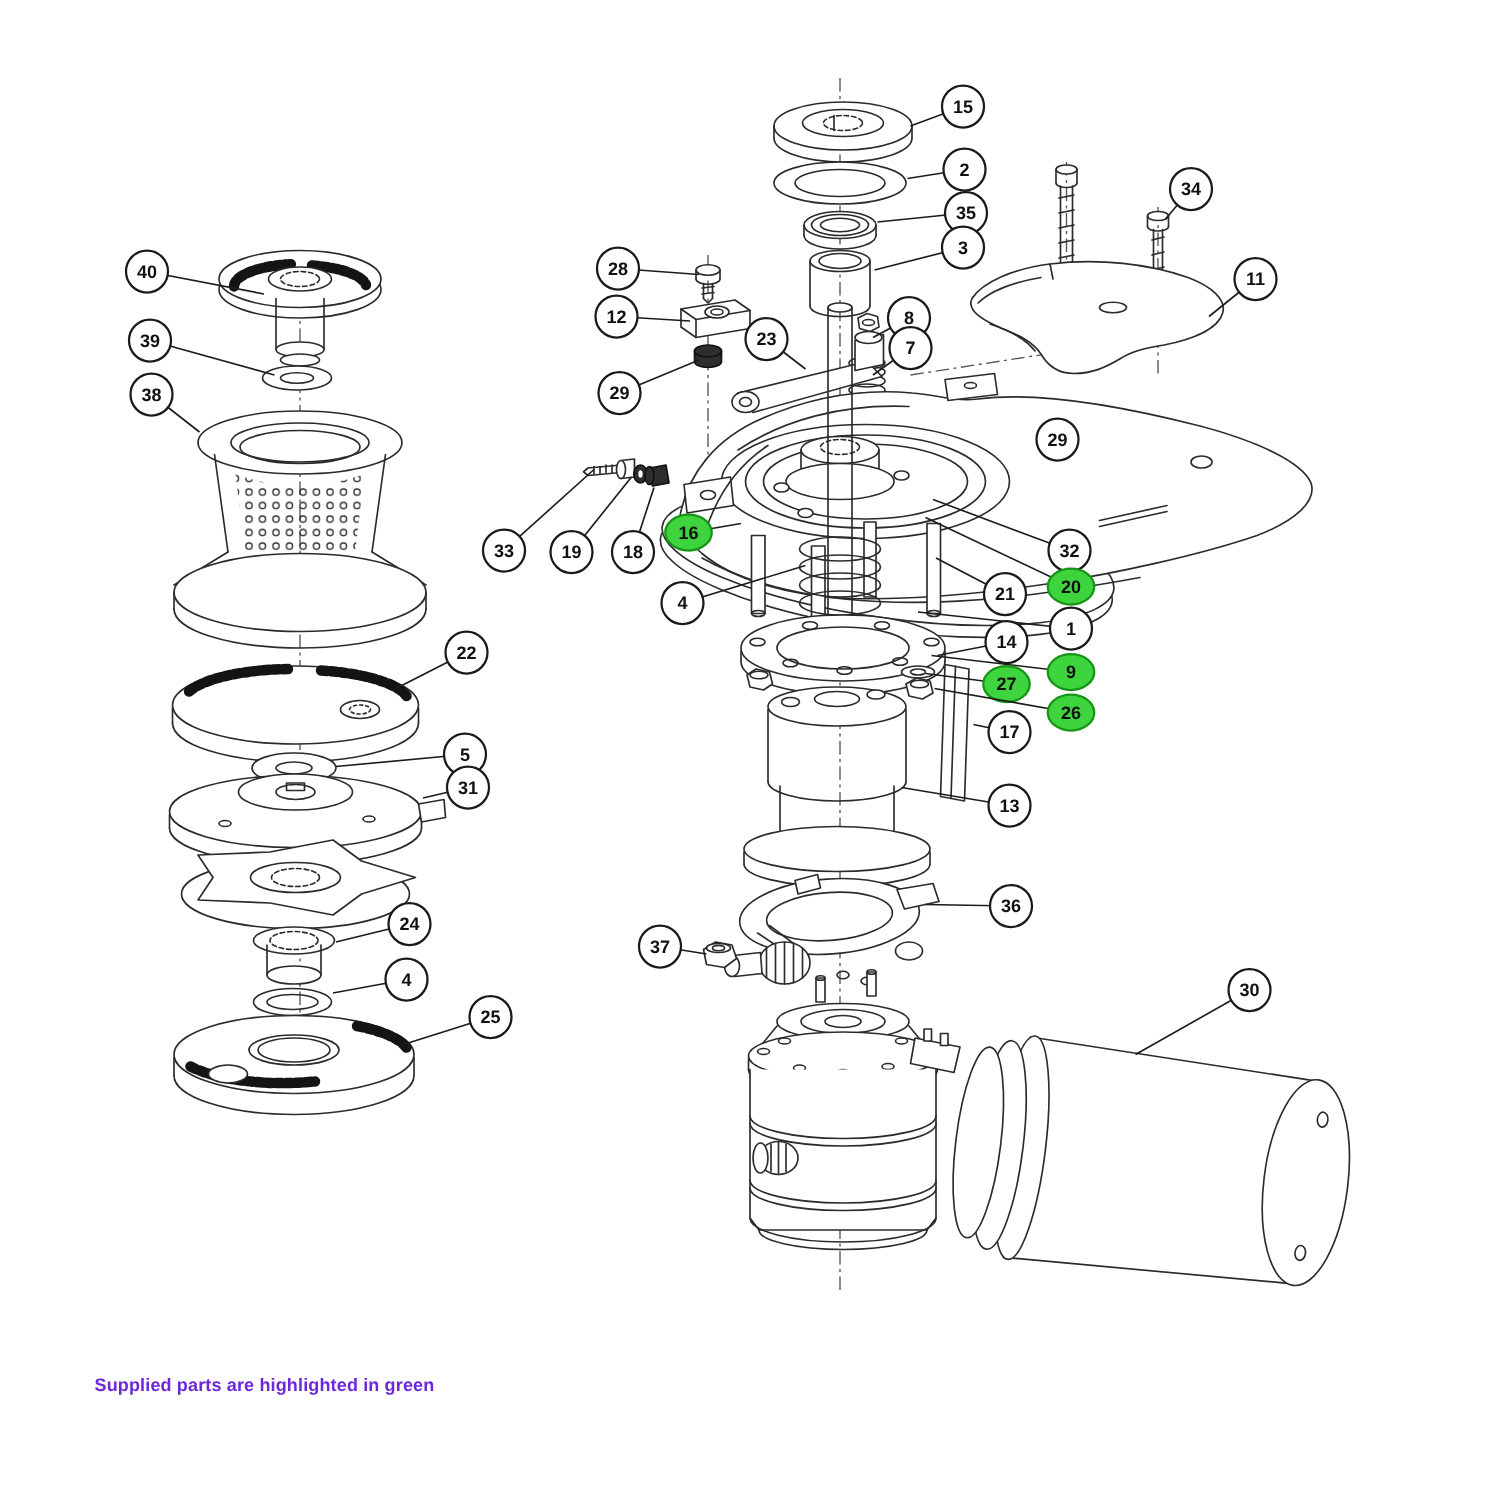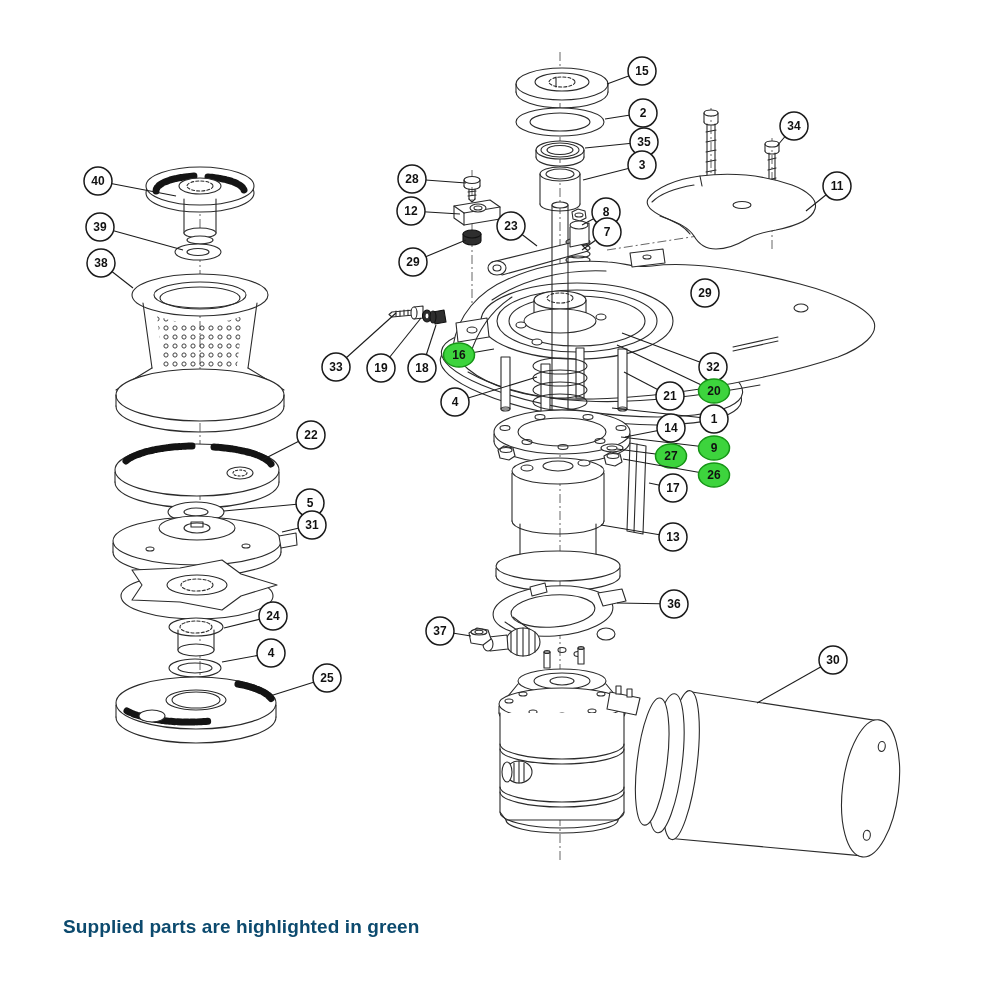--- a/index.html
+++ b/index.html
@@ -1,19 +1,19 @@
 <!DOCTYPE html>
 <html><head>
 <meta charset="utf-8">
 <style>
   html,body{margin:0;padding:0;background:#ffffff;}
   body{width:1000px;height:1000px;position:relative;font-family:"Liberation Sans","DejaVu Sans",sans-serif;}
   #stage{position:absolute;left:0;top:0;width:1000px;height:1000px;}
   svg{display:block}
-  .caption{position:absolute;left:63px;top:916px;font-size:19px;font-weight:bold;color:#0c4a6e;letter-spacing:.1px;}
+  .caption{position:absolute;left:63px;top:916px;font-size:12px;font-weight:bold;color:#6d28d9;letter-spacing:.1px;}
   .art{stroke:#2b2b2b;stroke-width:1.1;fill:none;stroke-linecap:round;stroke-linejoin:round;}
   .cl{stroke:#555;stroke-width:0.9;fill:none;stroke-dasharray:9 3 2 3;}
   .hatch{stroke:#141414;stroke-width:7;fill:none;stroke-dasharray:4 2.5;}
   .dark{fill:#2e2e2e;stroke:#111;}
   .w{fill:#ffffff;}
 </style>
 </head>
 <body>
 
 <div id="stage">

